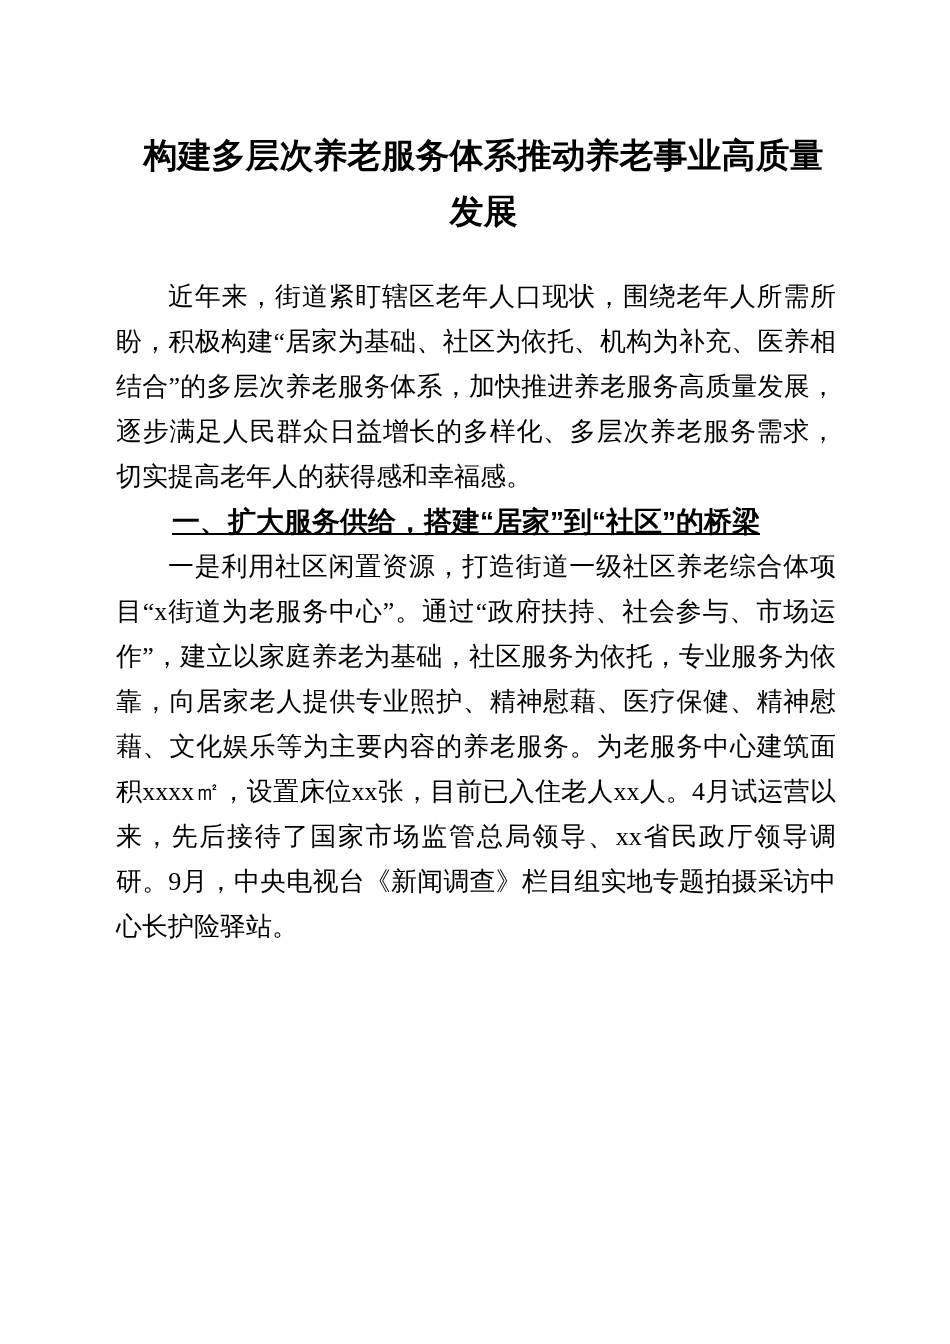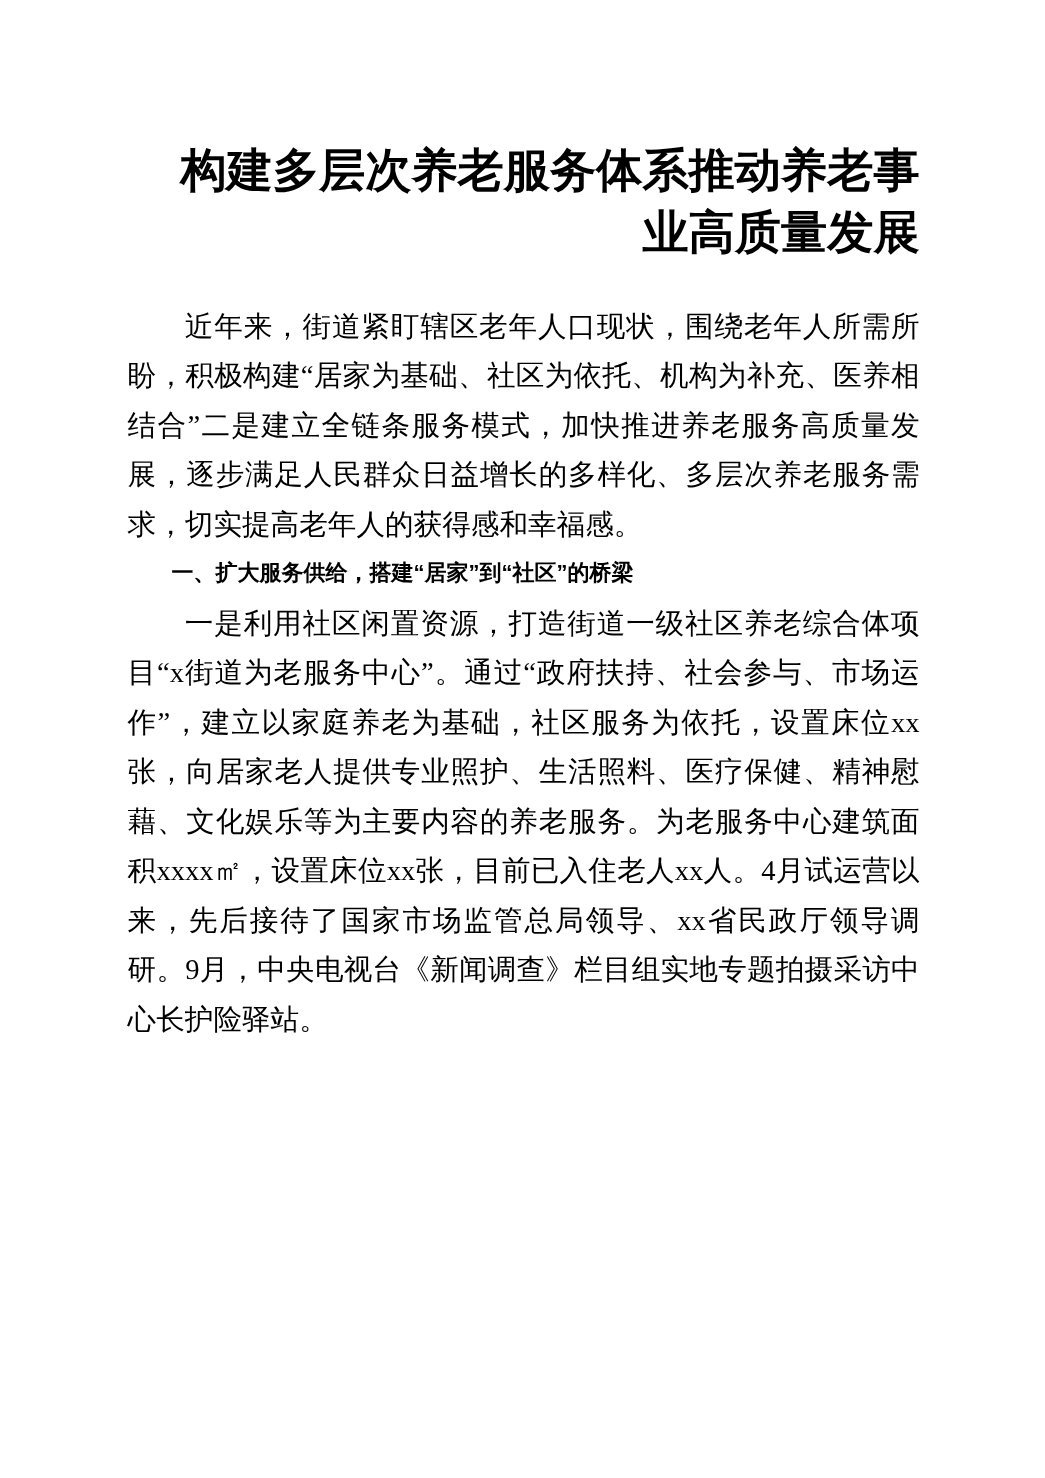--- a/index.html
+++ b/index.html
@@ -16,50 +16,51 @@
   }
   .page {
     box-sizing: border-box;
     width: 950px;
     height: 1344px;
     padding: 128px 114px 40px 116px;
     background: #ffffff;
   }
   .doc-title {
     margin: 0 0 34px 15px;
-    font-size: 42px;
+    font-size: 34px;
     line-height: 56px;
     font-weight: bold;
-    text-align: right;
+    text-align: center;
     font-family: "Liberation Serif", "DejaVu Serif", serif;
     letter-spacing: 0;
   }
   .para {
     margin: 0;
     font-size: 26px;
     line-height: 45px;
     text-align: justify;
     text-indent: 2em;
     word-break: break-all;
     font-family: "Liberation Serif", "DejaVu Serif", serif;
   }
   .section-heading {
     margin: 0;
-    font-size: 20px;
+    font-size: 28px;
     line-height: 45px;
     font-weight: bold;
     text-indent: 2em;
     font-family: "Liberation Sans", "DejaVu Sans", sans-serif;
+    text-decoration: underline;
   }
 </style>
 </head>
 <body>
 
 <div class="page">
   <h1 class="doc-title">构建多层次养老服务体系推动养老事业高质量发展</h1>
 
-  <p class="para">近年来，街道紧盯辖区老年人口现状，围绕老年人所需所盼，积极构建“居家为基础、社区为依托、机构为补充、医养相结合”二是建立全链条服务模式，加快推进养老服务高质量发展，逐步满足人民群众日益增长的多样化、多层次养老服务需求，切实提高老年人的获得感和幸福感。</p>
+  <p class="para">近年来，街道紧盯辖区老年人口现状，围绕老年人所需所盼，积极构建“居家为基础、社区为依托、机构为补充、医养相结合”的多层次养老服务体系，加快推进养老服务高质量发展，逐步满足人民群众日益增长的多样化、多层次养老服务需求，切实提高老年人的获得感和幸福感。</p>
 
   <h2 class="section-heading">一、扩大服务供给，搭建“居家”到“社区”的桥梁</h2>
 
-  <p class="para">一是利用社区闲置资源，打造街道一级社区养老综合体项目“x街道为老服务中心”。通过“政府扶持、社会参与、市场运作”，建立以家庭养老为基础，社区服务为依托，设置床位xx张，向居家老人提供专业照护、生活照料、医疗保健、精神慰藉、文化娱乐等为主要内容的养老服务。为老服务中心建筑面积xxxx㎡，设置床位xx张，目前已入住老人xx人。4月试运营以来，先后接待了国家市场监管总局领导、xx省民政厅领导调研。9月，中央电视台《新闻调查》栏目组实地专题拍摄采访中心长护险驿站。</p>
+  <p class="para">一是利用社区闲置资源，打造街道一级社区养老综合体项目“x街道为老服务中心”。通过“政府扶持、社会参与、市场运作”，建立以家庭养老为基础，社区服务为依托，专业服务为依靠，向居家老人提供专业照护、精神慰藉、医疗保健、精神慰藉、文化娱乐等为主要内容的养老服务。为老服务中心建筑面积xxxx㎡，设置床位xx张，目前已入住老人xx人。4月试运营以来，先后接待了国家市场监管总局领导、xx省民政厅领导调研。9月，中央电视台《新闻调查》栏目组实地专题拍摄采访中心长护险驿站。</p>
 
 </div>
 
 </body></html>

